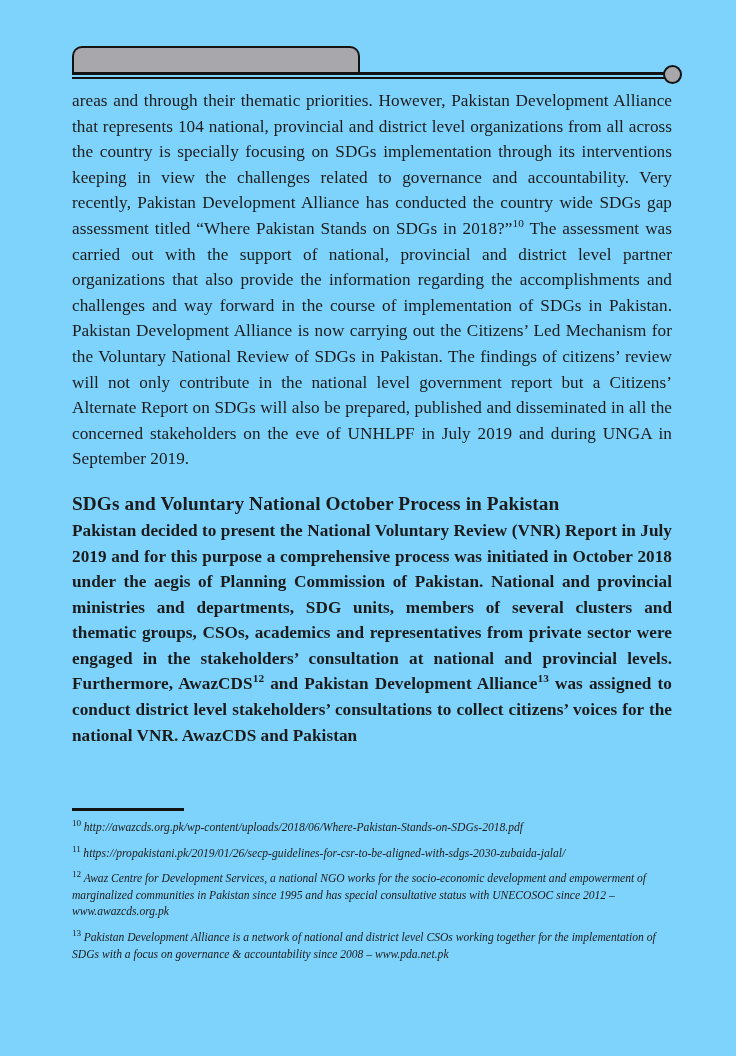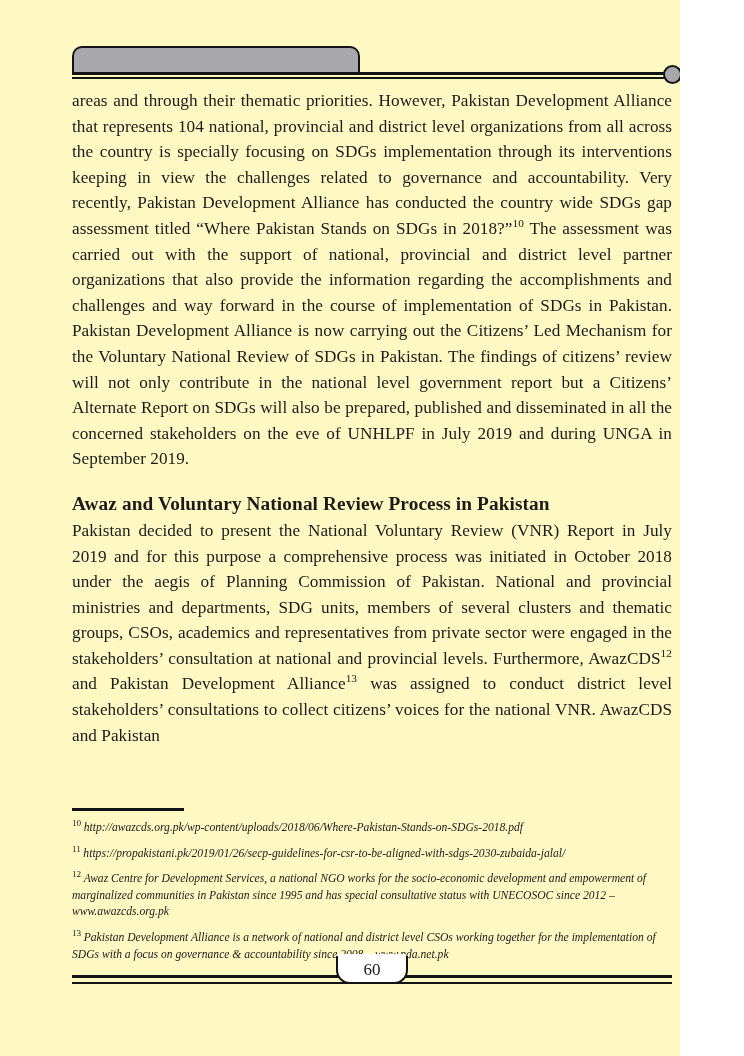--- a/index.html
+++ b/index.html
@@ -2,23 +2,23 @@
 <html><head>
 <meta charset="utf-8">
 <style>
   html, body {
     margin: 0;
     padding: 0;
     background: #ffffff;
   }
   .page {
     position: relative;
-    width: 680px;
+    width: 736px;
     height: 1056px;
-    background: #fef9c3;
+    background: #7dd3fc;
     overflow: hidden;
     font-family: "Liberation Serif", "DejaVu Serif", serif;
     color: #1b1b1b;
     box-sizing: border-box;
   }
 
   
   .header-ornament {
     position: absolute;
     left: 0;
@@ -77,20 +77,21 @@
   p.body-para {
     margin: 0 0 18px 0;
     font-size: 17.2px;
     line-height: 25.6px;
     text-align: justify;
     text-justify: inter-word;
     letter-spacing: 0.05px;
   }
   p.body-para.tight {
     margin-bottom: 0;
+    font-weight: bold;
   }
   h2.section-heading {
     margin: 0 0 1px 0;
     font-size: 19.3px;
     line-height: 27px;
     font-weight: bold;
     letter-spacing: 0.1px;
   }
   .sup {
     font-size: 0.66em;
@@ -194,39 +195,32 @@
     <div class="header-rule-thick"></div>
     <div class="header-rule-thin"></div>
     <div class="header-dot"></div>
   </div>
 
   <div class="content">
 
     <p class="body-para"><span>areas and through their thematic priorities. However, Pakistan Development Alliance that represents 104 national, provincial and district level organizations from all across the country is specially focusing on SDGs implementation through its interventions keeping in view the challenges related to governance and accountability. Very recently, Pakistan Development Alliance has conducted the country wide SDGs gap assessment titled “Where Pakistan Stands on SDGs in 2018?”</span><span class="sup">10</span><span> The assessment was carried out with the support of national, provincial and district level partner organizations that also provide the information regarding the accomplishments and challenges and way forward in the course of implementation of SDGs in Pakistan. Pakistan Development Alliance is now carrying out the Citizens’ Led Mechanism for the Voluntary National Review of SDGs in Pakistan. The findings of citizens’ review will not only contribute in the national level government report but a Citizens’ Alternate Report on SDGs will also be prepared, published and disseminated in all the concerned stakeholders on the eve of UNHLPF in July 2019 and during UNGA in September 2019.</span></p>
 
 
-    <h2 class="section-heading">Awaz and Voluntary National Review Process in Pakistan</h2>
+    <h2 class="section-heading">SDGs and Voluntary National October Process in Pakistan</h2>
 
     <p class="body-para tight"><span>Pakistan decided to present the National Voluntary Review (VNR) Report in July 2019 and for this purpose a comprehensive process was initiated in October 2018 under the aegis of Planning Commission of Pakistan. National and provincial ministries and departments, SDG units, members of several clusters and thematic groups, CSOs, academics and representatives from private sector were engaged in the stakeholders’ consultation at national and provincial levels. Furthermore, AwazCDS</span><span class="sup">12</span><span> and Pakistan Development Alliance</span><span class="sup">13</span><span> was assigned to conduct district level stakeholders’ consultations to collect citizens’ voices for the national VNR. AwazCDS and Pakistan</span></p>
 
   </div>
 
   <div class="footnotes">
     <div class="footnote-sep"></div>
 
     <div class="footnote"><span class="fn-num">10</span><span>http://awazcds.org.pk/wp-content/uploads/2018/06/Where-Pakistan-Stands-on-SDGs-2018.pdf</span></div>
 
     <div class="footnote"><span class="fn-num">11</span><span>https://propakistani.pk/2019/01/26/secp-guidelines-for-csr-to-be-aligned-with-sdgs-2030-zubaida-jalal/</span></div>
 
     <div class="footnote"><span class="fn-num">12</span><span>Awaz Centre for Development Services, a national NGO works for the socio-economic development and empowerment of marginalized communities in Pakistan since 1995 and has special consultative status with UNECOSOC since 2012 – www.awazcds.org.pk</span></div>
 
     <div class="footnote"><span class="fn-num">13</span><span>Pakistan Development Alliance is a network of national and district level CSOs working together for the implementation of SDGs with a focus on governance &amp; accountability since 2008 – www.pda.net.pk</span></div>
   </div>
 
-  <div class="footer">
-    <div class="footer-rule-top"></div>
-    <div class="footer-rule-bottom"></div>
-    <div class="footer-tab"></div>
-    <div class="footer-tab-mask"></div>
-    <div class="page-number">60</div>
-  </div>
 
 </div>
 
 </body></html>

